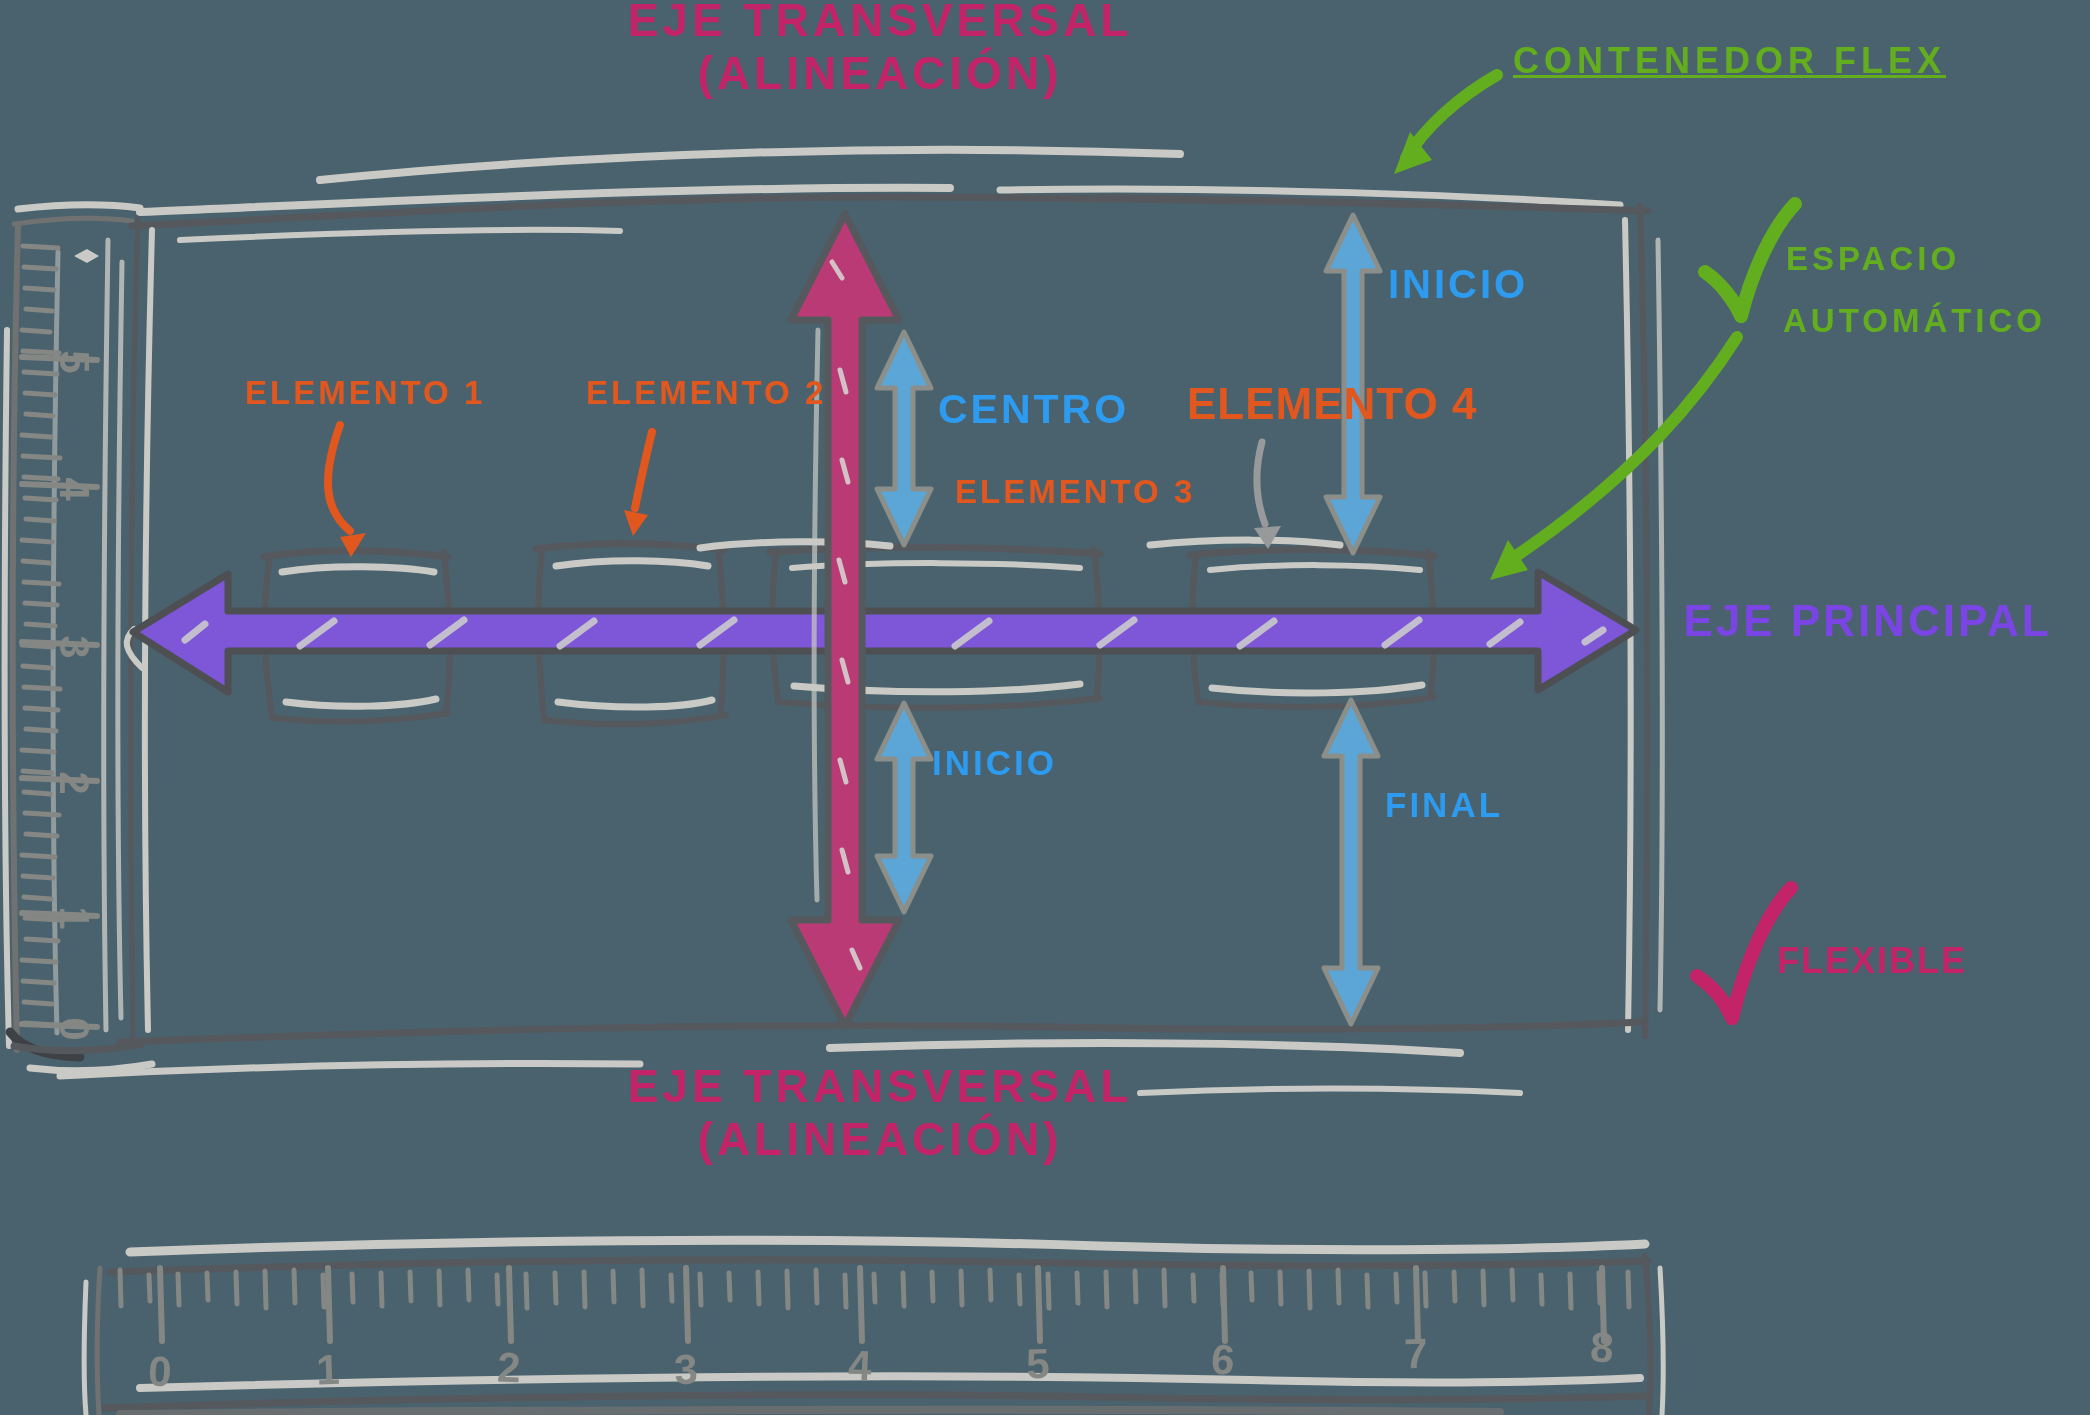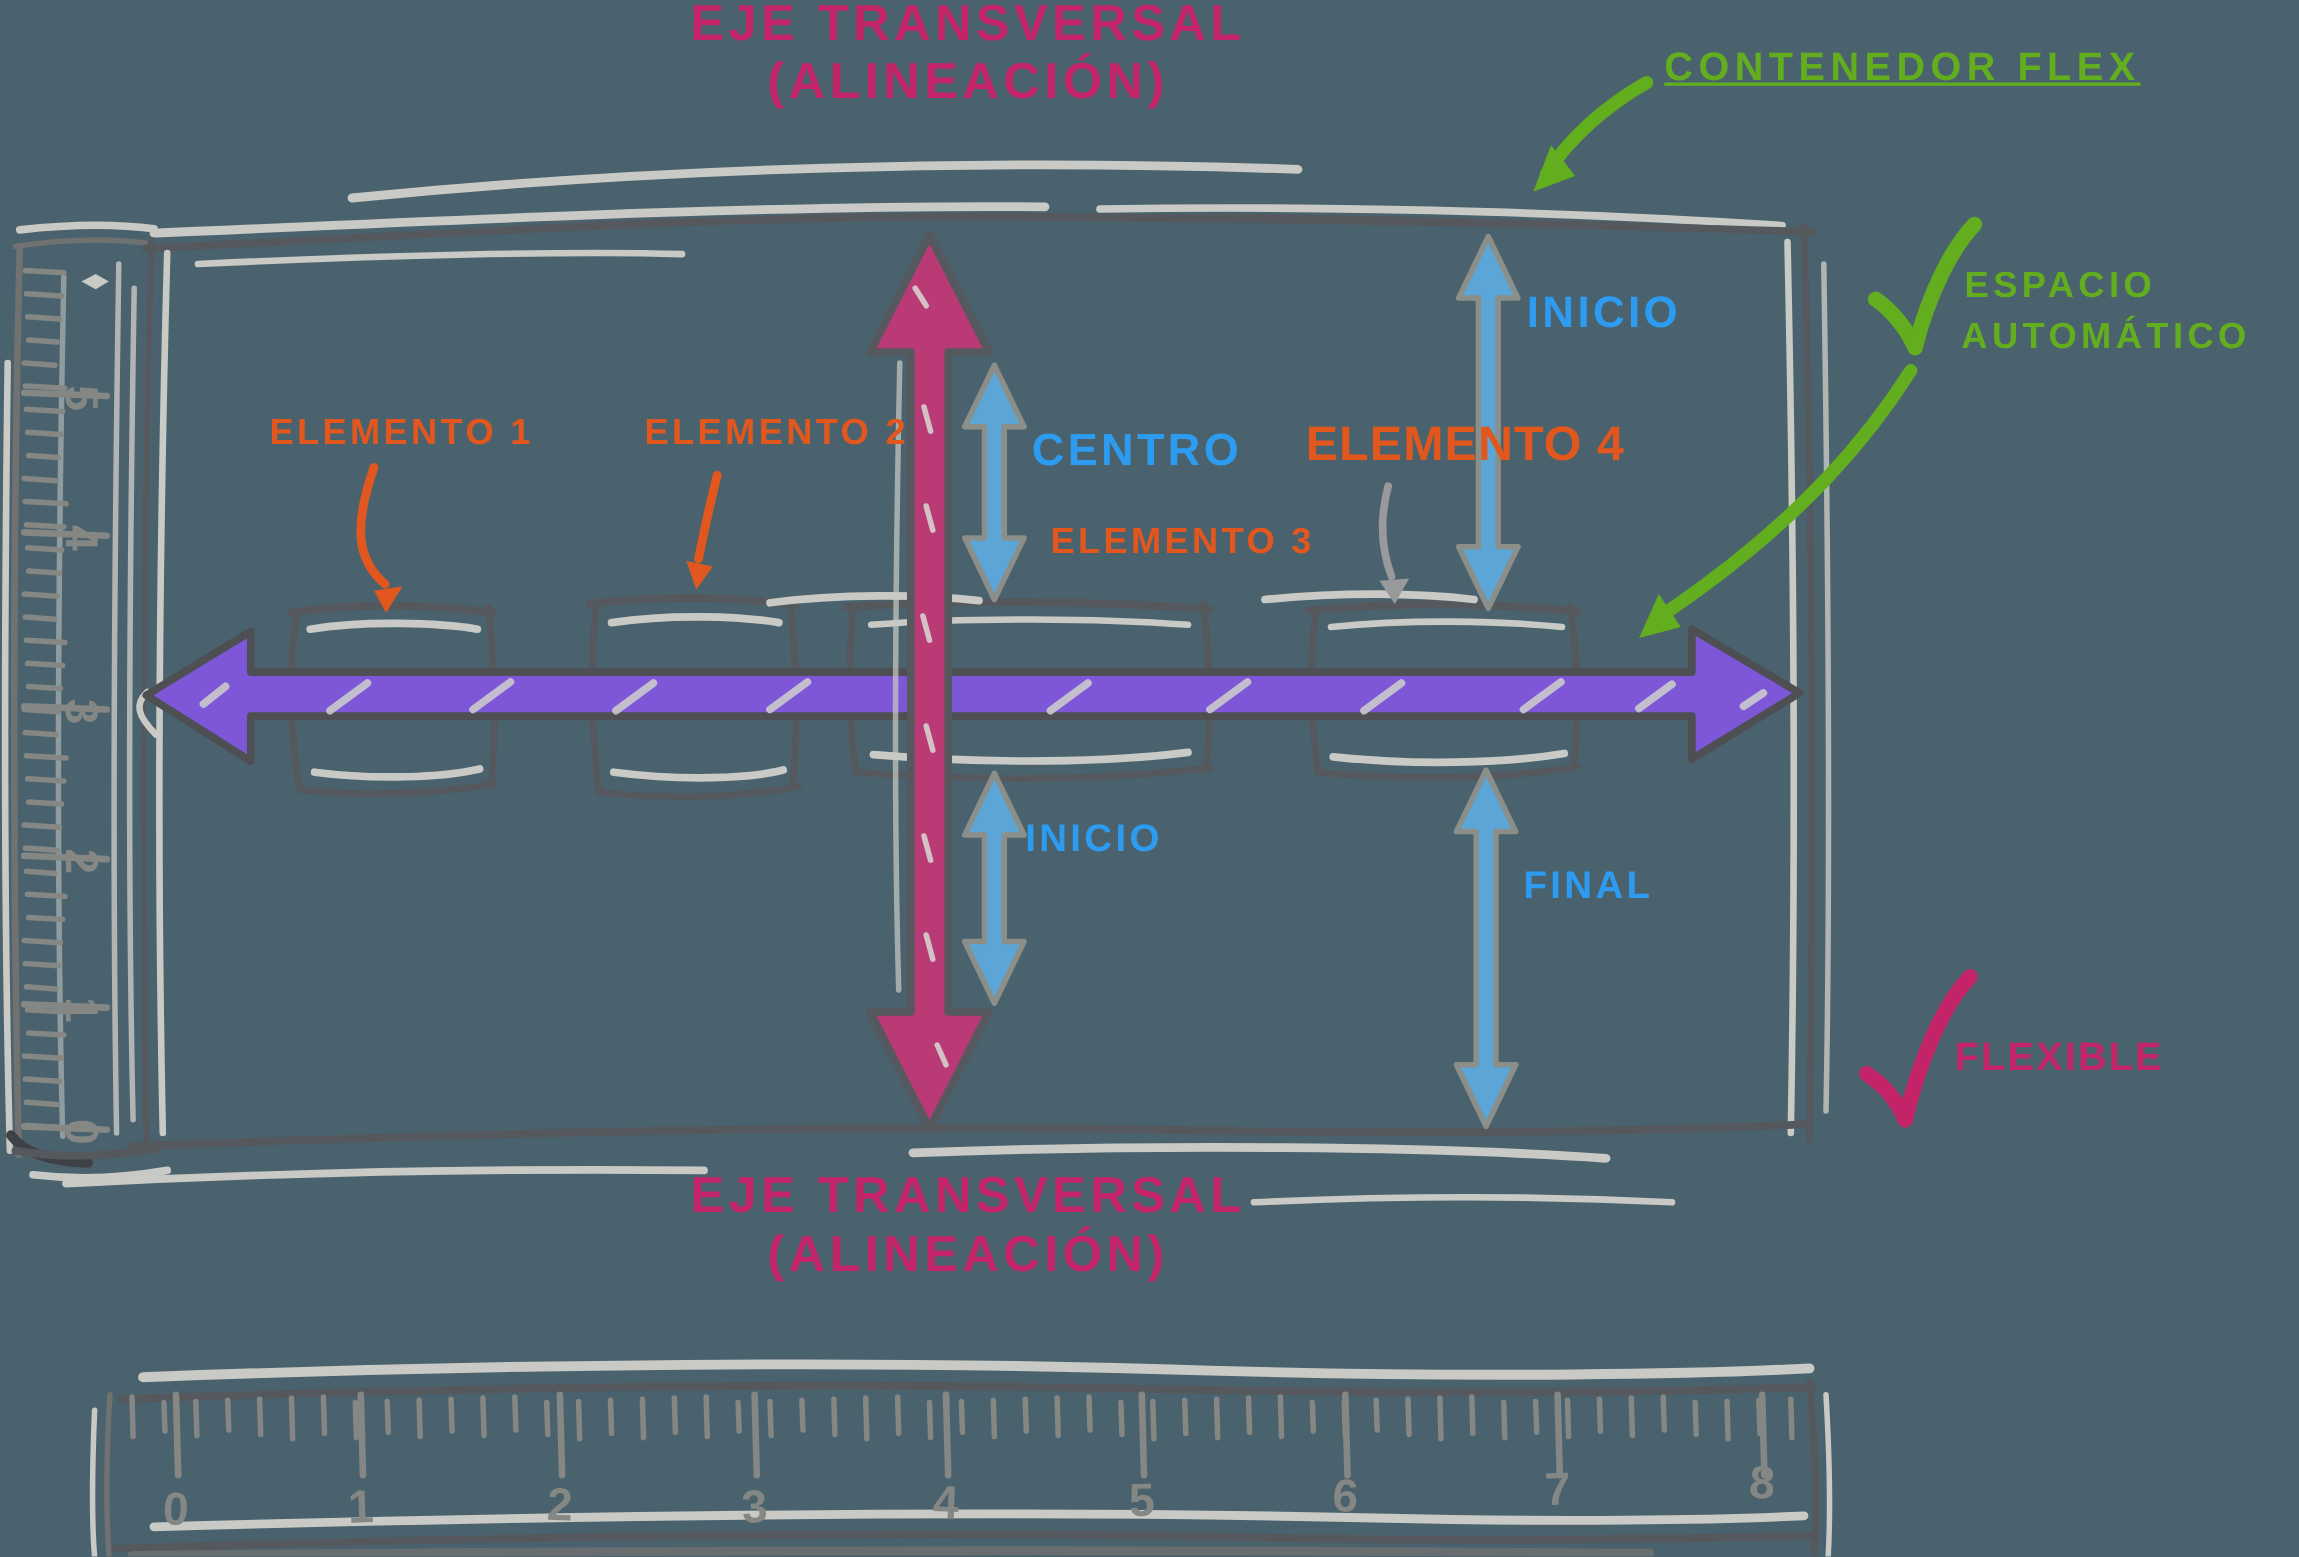--- a/index.html
+++ b/index.html
@@ -302,26 +302,27 @@
   <div>EJE TRANSVERSAL</div>
   <div>(ALINEACIÓN)</div>
 </div>
 
 <div class="lbl magenta title" style="left:600px;top:1060px;width:560px;">
   <div>EJE TRANSVERSAL</div>
   <div>(ALINEACIÓN)</div>
 </div>
 
 <div class="lbl purple axis-title" style="left:1655px;top:594px;width:425px;">
+  <div>EJE PRINCIPAL</div>
 </div>
 
 <div class="lbl green" style="left:1513px;top:40px;font-size:36px;letter-spacing:5px;text-decoration:underline;">CONTENEDOR FLEX</div>
 
 <div class="lbl green" style="left:1786px;top:240px;font-size:33px;letter-spacing:4px;">ESPACIO</div>
-<div class="lbl green" style="left:1783px;top:286px;font-size:33px;letter-spacing:4px;">AUTOMÁTICO</div>
+<div class="lbl green" style="left:1783px;top:302px;font-size:33px;letter-spacing:4px;">AUTOMÁTICO</div>
 
 <div class="lbl magenta" style="left:1777px;top:940px;font-size:36px;letter-spacing:2px;">FLEXIBLE</div>
 
 <div class="lbl orange elem-lbl" style="left:245px;top:374px;">ELEMENTO 1</div>
 <div class="lbl orange elem-lbl" style="left:554px;top:374px;margin-left:32px;">ELEMENTO 2</div>
 <div class="lbl orange elem-lbl" style="left:955px;top:473px;">ELEMENTO 3</div>
 <div class="lbl orange" style="left:1187px;top:379px;font-size:44px;letter-spacing:1px;">ELEMENTO 4</div>
 
 <div class="lbl blue align-lbl" style="left:938px;top:386px;font-size:41px;">CENTRO</div>
 <div class="lbl blue align-lbl" style="left:1388px;top:262px;">INICIO</div>

